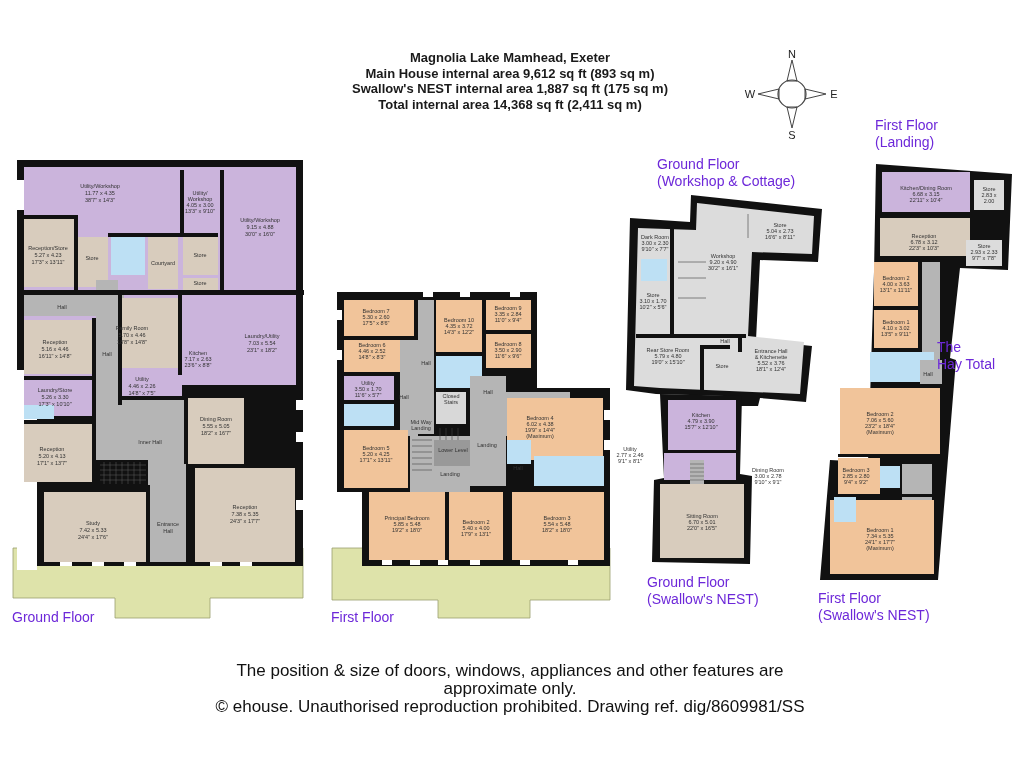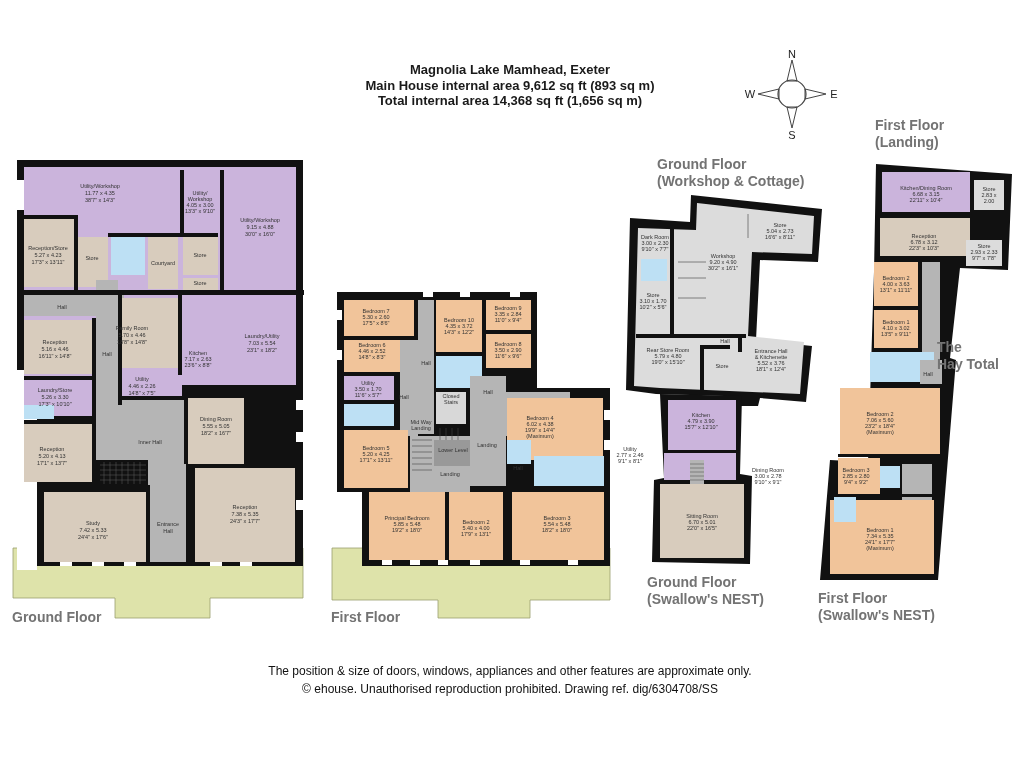--- a/index.html
+++ b/index.html
@@ -1,39 +1,40 @@
 <!DOCTYPE html>
 <html><head>
 <meta charset="utf-8">
 <style>
   * { box-sizing: border-box; margin: 0; padding: 0; }
   html, body { width: 1024px; height: 768px; background: #ffffff; overflow: hidden; }
   body { position: relative; font-family: "Liberation Sans", sans-serif; color: #111; }
 
-  .header { position: absolute; left: 290px; top: 50px; width: 440px; text-align: center; margin-top: 12px; }
+  .header { position: absolute; left: 290px; top: 50px; width: 440px; text-align: center; }
   .header .t { font-weight: bold; font-size: 13px; line-height: 15.5px; color: #1a1a1a; }
 
   .compass { position: absolute; left: 742px; top: 48px; width: 100px; height: 92px; }
 
-  .floor-label { position: absolute; font-weight: bold; font-size: 14px; line-height: 17px; color: #737373; }
+  .floor-label { position: absolute; font-weight: normal; font-size: 14px; line-height: 17px; color: #6d28d9; }
 
   .footer { position: absolute; left: 200px; top: 662px; width: 620px; text-align: center; color: #111; }
   .footer .f1 { font-weight: bold; font-size: 12.5px; line-height: 18px; }
-  .footer .f2 { font-size: 12px; line-height: 18px; }
+  .footer .f2 { font-size: 17px; line-height: 18px; }
 
   svg.plan { position: absolute; left: 0; top: 0; }
   .rl { font-family: "Liberation Sans", sans-serif; font-size: 5.5px; fill: #333; text-anchor: middle; }
 </style>
 </head>
 <body>
 
 <div class="header">
   <div class="t">Magnolia Lake Mamhead, Exeter</div>
   <div class="t">Main House internal area 9,612 sq ft (893 sq m)</div>
-  <div class="t">Total internal area 14,368 sq ft (1,656 sq m)</div>
+  <div class="t">Swallow's NEST internal area 1,887 sq ft (175 sq m)</div>
+  <div class="t">Total internal area 14,368 sq ft (2,411 sq m)</div>
 </div>
 
 <svg class="compass" viewBox="0 0 100 92">
   <circle cx="50" cy="46" r="14" fill="none" stroke="#444" stroke-width="1.2"></circle>
   <polygon points="50,12 45,33 55,33" fill="none" stroke="#444" stroke-width="1"></polygon>
   <polygon points="50,80 45,59 55,59" fill="none" stroke="#444" stroke-width="1"></polygon>
   <polygon points="16,46 37,41 37,51" fill="none" stroke="#444" stroke-width="1"></polygon>
   <polygon points="84,46 63,41 63,51" fill="none" stroke="#444" stroke-width="1"></polygon>
   <text x="50" y="10" font-size="11" text-anchor="middle" fill="#222" font-family="Liberation Sans, sans-serif">N</text>
   <text x="50" y="91" font-size="11" text-anchor="middle" fill="#222" font-family="Liberation Sans, sans-serif">S</text>
@@ -434,14 +435,14 @@
   <div>The</div>
   <div>Hay Total</div>
 </div>
 <div class="floor-label" style="left:818px; top:590px;">
   <div>First Floor</div>
   <div>(Swallow's NEST)</div>
 </div>
 
 <div class="footer">
   <div class="f2">The position &amp; size of doors, windows, appliances and other features are approximate only.</div>
-  <div class="f2">© ehouse. Unauthorised reproduction prohibited. Drawing ref. dig/6304708/SS</div>
+  <div class="f2">© ehouse. Unauthorised reproduction prohibited. Drawing ref. dig/8609981/SS</div>
 </div>
 
 </body></html>

